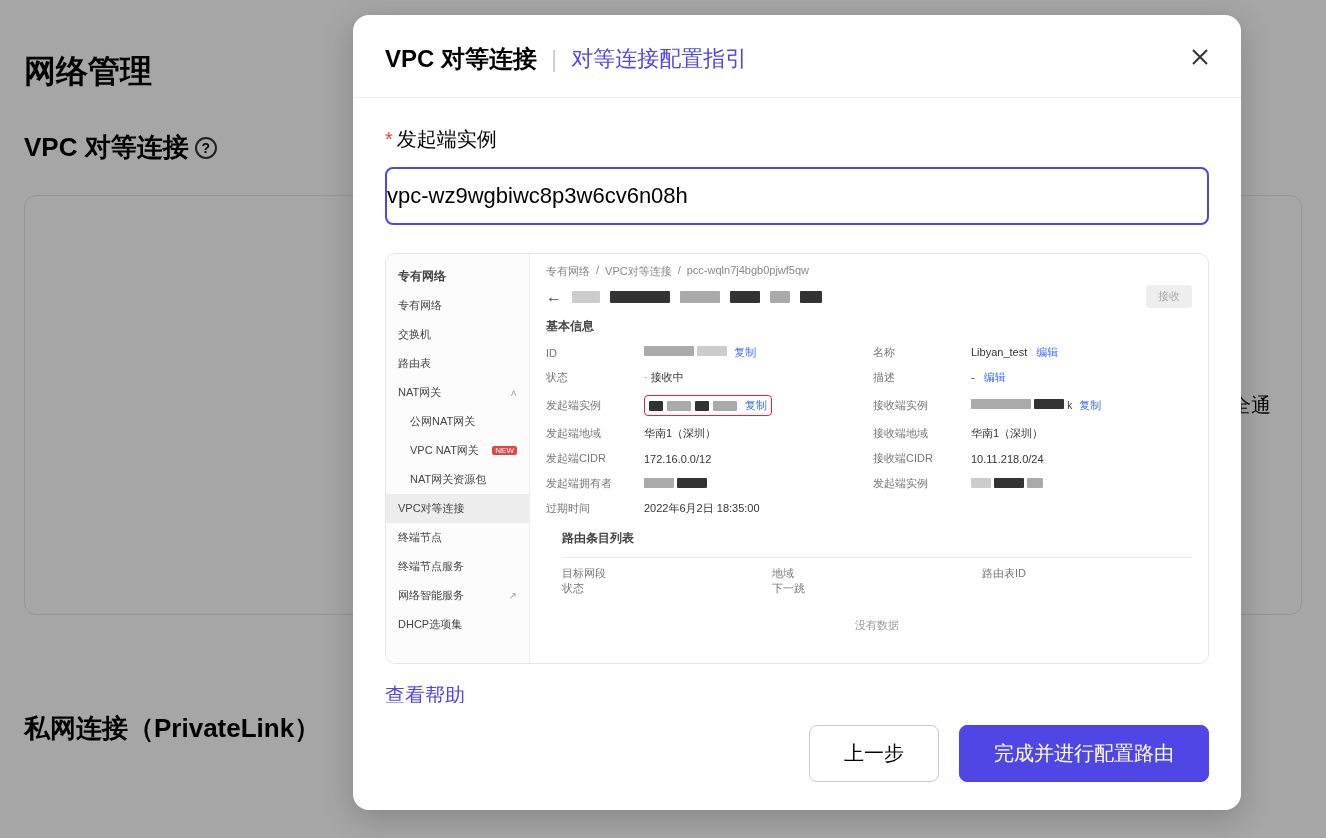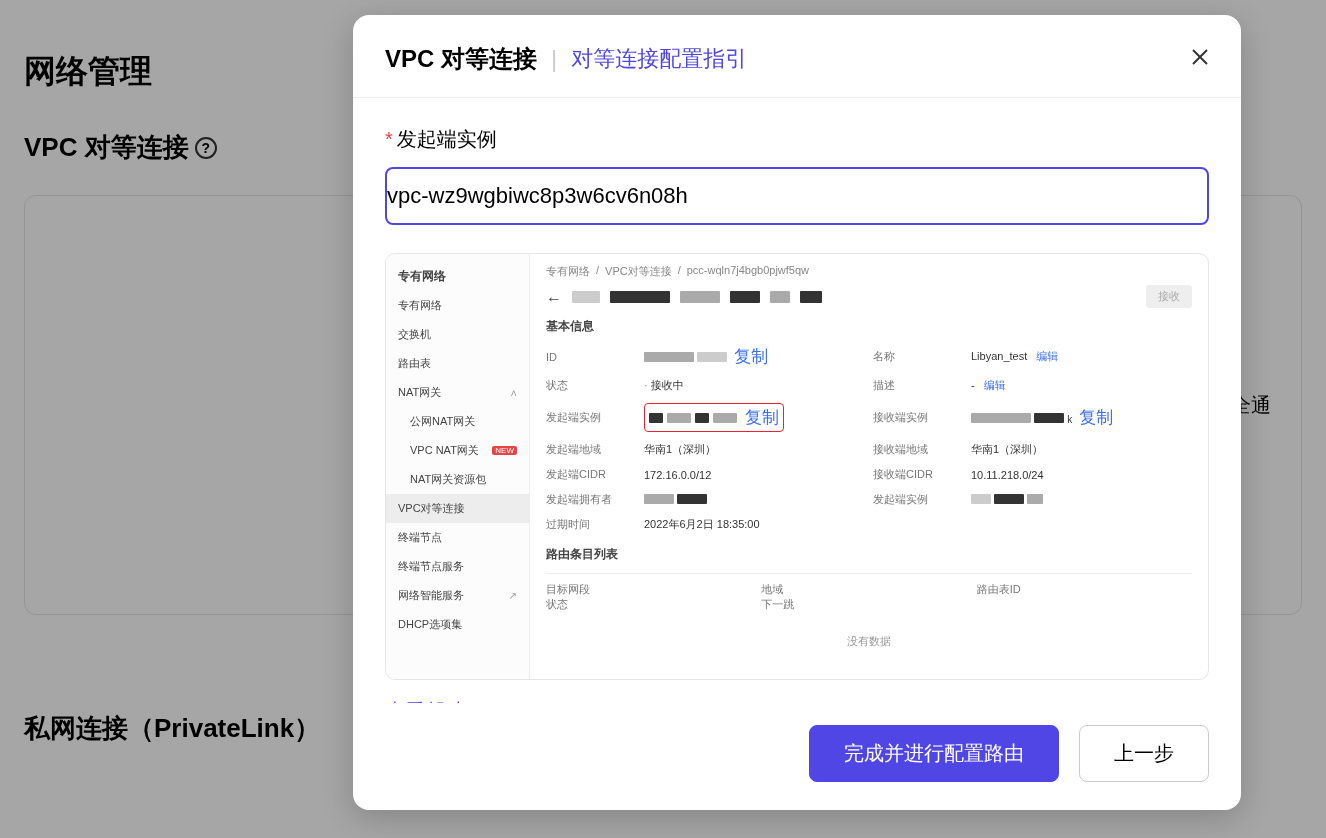--- a/index.html
+++ b/index.html
@@ -140,24 +140,24 @@
 .title-row { display:flex; align-items:center; gap:10px; margin-bottom:10px; }
 .back-arrow { font-size:16px; font-weight:700; }
 .redact { background:#333; height:12px; display:inline-block; border-radius:1px; }
 .redact.g { background:#aaa; }
 .redact.lg { background:#ccc; }
 .pill-btn { margin-left:auto; background:#eee; color:#aaa; border:none; padding:4px 12px; border-radius:3px; font-size:11px; }
 .sec-title { font-weight:600; font-size:12px; margin:8px 0 10px 0; }
 .info-grid { display:grid; grid-template-columns: 90px 1fr 90px 1fr; row-gap:10px; column-gap:8px; align-items:center; font-size:11px; }
 .info-grid .lbl { color:#777; }
 .info-grid .val { color:#333; }
-.copy-link { color:#3b6ef0; font-size:17px; margin-left:4px; }
+.copy-link { color:#3b6ef0; font-size:11px; margin-left:4px; }
 .edit-link { color:#3b6ef0; font-size:11px; margin-left:6px; }
 .hl-box { border:1.5px solid #e23; border-radius:4px; padding:2px 4px; display:inline-flex; align-items:center; gap:4px; }
-.route-table { margin-top:14px; }
+.route-table { margin-top:14px;margin-left:16px; }
 .rt-head { display:grid; grid-template-columns: repeat(3,1fr); color:#777; padding:8px 0; border-top:1px solid #eee; }
 .rt-empty { text-align:center; color:#999; padding:14px 0; }
 .help-link {
   color:#4f46e5; font-size:20px; padding: 18px 0 0 0; display:inline-block;text-decoration:underline;
 }
 .modal-footer {
   padding: 22px 32px 28px 32px;
   display:flex; justify-content:flex-end; gap:20px;
 }
 .btn {
@@ -355,16 +355,16 @@
           </div>
           <div class="rt-empty">没有数据</div>
         </div>
       </div>
     </div>
 
     <a class="help-link">查看帮助</a>
   </div>
 
   <div class="modal-footer">
+    <button class="btn">上一步</button>
     <button class="btn btn-primary">完成并进行配置路由</button>
-    <button class="btn">上一步</button>
   </div>
 </div>
 
 </body></html>

